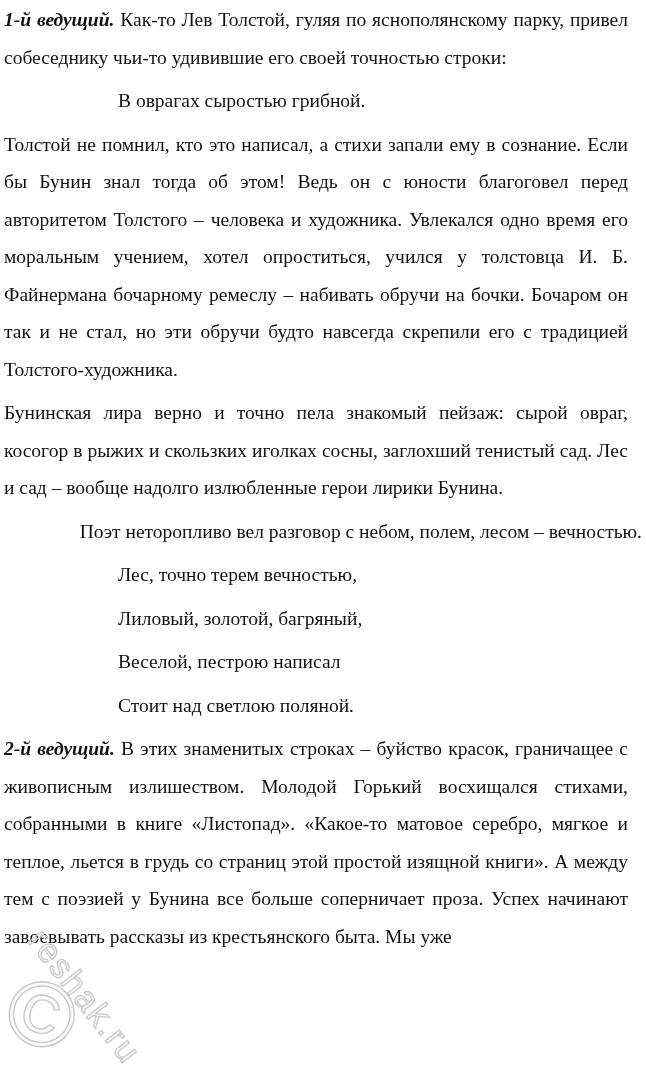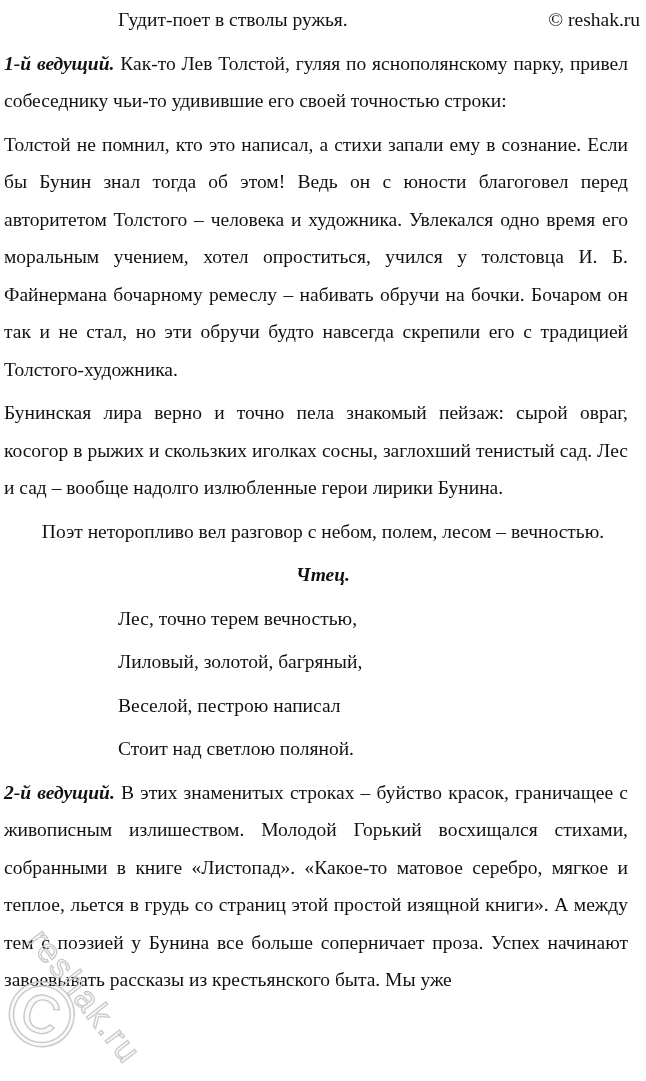--- a/index.html
+++ b/index.html
@@ -9,21 +9,21 @@
     font-size: 19.5px; line-height: 37.5px; color: #111;
   }
   .page {
     position: relative; box-sizing: border-box;
     width: 646px; height: 1081px; overflow: hidden;
     padding: 1px 4px 0 4px; background: #ffffff;
   }
   .header-row { position: relative; }
   .copyright { position: absolute; right: 2px; top: 0; white-space: nowrap; }
   .para { margin: 0 14px 6px 0; text-align: justify; }
-  .para-left { margin: 0 0 6px 0; text-align: center; }
+  .para-left { margin: 0 0 6px 0; text-align: right; }
   .verse-line { margin: 0 0 6px 0; padding-left: 114px; }
   .speaker { font-weight: bold; font-style: italic; }
   .watermark { position: absolute; left: 0; top: 0; width: 646px; height: 1081px; pointer-events: none; }
   .wm-text {
     position: absolute; left: 36px; top: 916px;
     font-family: "Liberation Sans", "DejaVu Sans", sans-serif;
     font-size: 34px; letter-spacing: 2px; line-height: 1;
     transform: rotate(52deg); transform-origin: 0 50%;
     color: rgba(0,0,0,0.02); -webkit-text-stroke: 1.3px #c9c9c9;
   }
@@ -33,35 +33,31 @@
     font-size: 92px; line-height: 1;
     transform: rotate(18deg);
     color: rgba(0,0,0,0.02); -webkit-text-stroke: 1.4px #c9c9c9;
   }
 </style>
 </head>
 <body>
 
 <div class="page">
 
-  <div class="header-row">
-    <div class="verse-line">Гудит-поет в стволы ружья.</div>
-    <div class="copyright">© reshak.ru</div>
-  </div>
 
   <p class="para"><span class="speaker">1-й ведущий.</span> <span>Как-то Лев Толстой, гуляя по яснополянскому парку, привел собеседнику чьи-то удивившие его своей точностью строки:</span></p>
 
+  <div class="verse-line">В оврагах сыростью грибной.</div>
 
   <p class="para">Толстой не помнил, кто это написал, а стихи запали ему в сознание. Если бы Бунин знал тогда об этом! Ведь он с юности благоговел перед авторитетом Толстого – человека и художника. Увлекался одно время его моральным учением, хотел опроститься, учился у толстовца И. Б. Файнермана бочарному ремеслу – набивать обручи на бочки. Бочаром он так и не стал, но эти обручи будто навсегда скрепили его с традицией Толстого-художника.</p>
 
   <p class="para">Бунинская лира верно и точно пела знакомый пейзаж: сырой овраг, косогор в рыжих и скользких иголках сосны, заглохший тенистый сад. Лес и сад – вообще надолго излюбленные герои лирики Бунина.</p>
 
   <p class="para-left">Поэт неторопливо вел разговор с небом, полем, лесом – вечностью.</p>
 
-  <p class="para-left"><span class="speaker">Чтец.</span></p>
 
   <div class="verse-line">Лес, точно терем вечностью,</div>
   <div class="verse-line">Лиловый, золотой, багряный,</div>
   <div class="verse-line">Веселой, пестрою написал</div>
   <div class="verse-line">Стоит над светлою поляной.</div>
 
   <p class="para"><span class="speaker">2-й ведущий.</span> <span>В этих знаменитых строках – буйство красок, граничащее с живописным излишеством. Молодой Горький восхищался стихами, собранными в книге «Листопад». «Какое-то матовое серебро, мягкое и теплое, льется в грудь со страниц этой простой изящной книги». А между тем с поэзией у Бунина все больше соперничает проза. Успех начинают завоевывать рассказы из крестьянского быта. Мы уже</span></p>
 
   <div class="watermark">
     <span class="wm-symbol">©</span>

